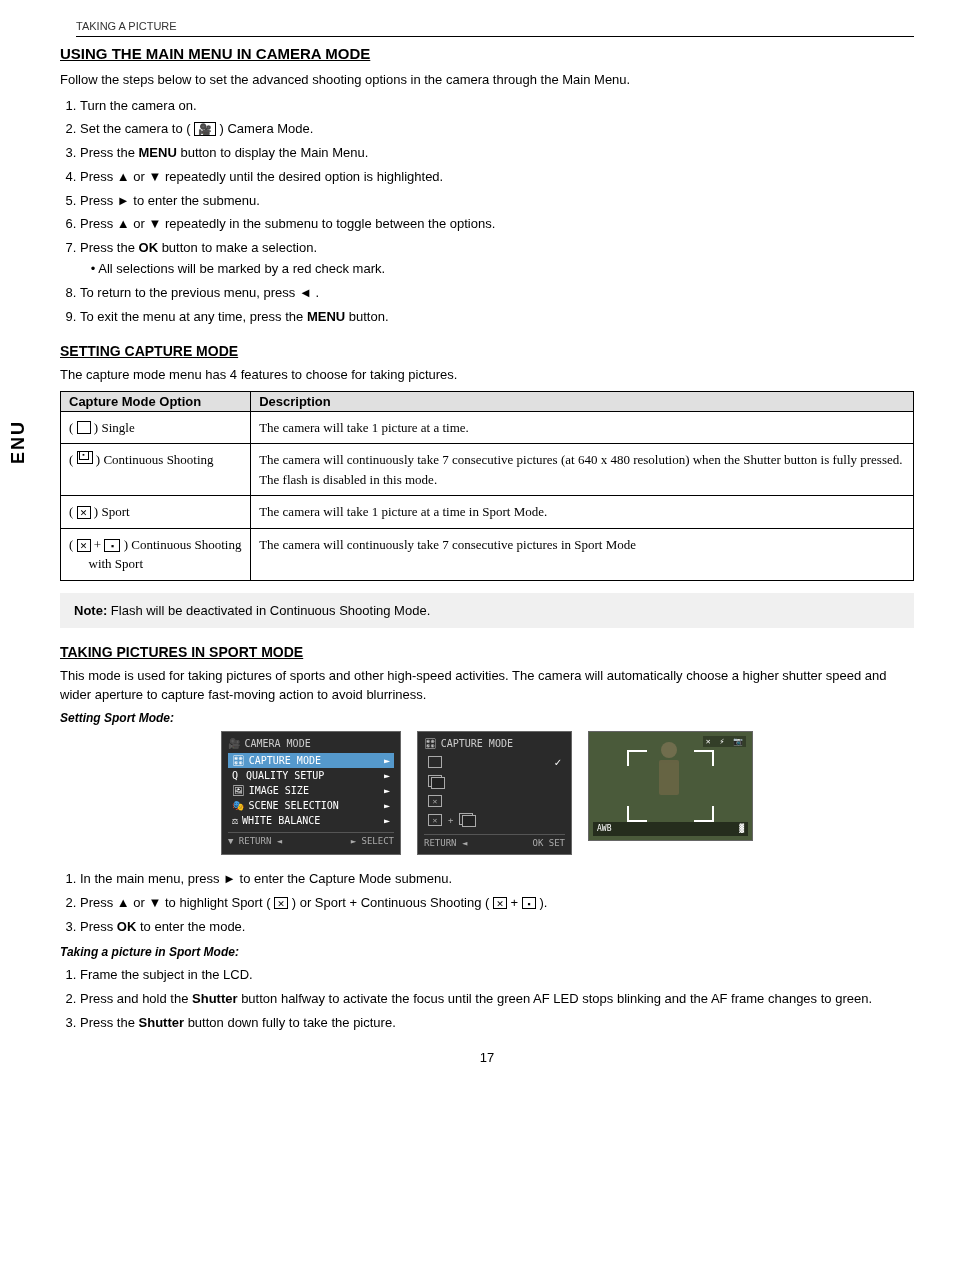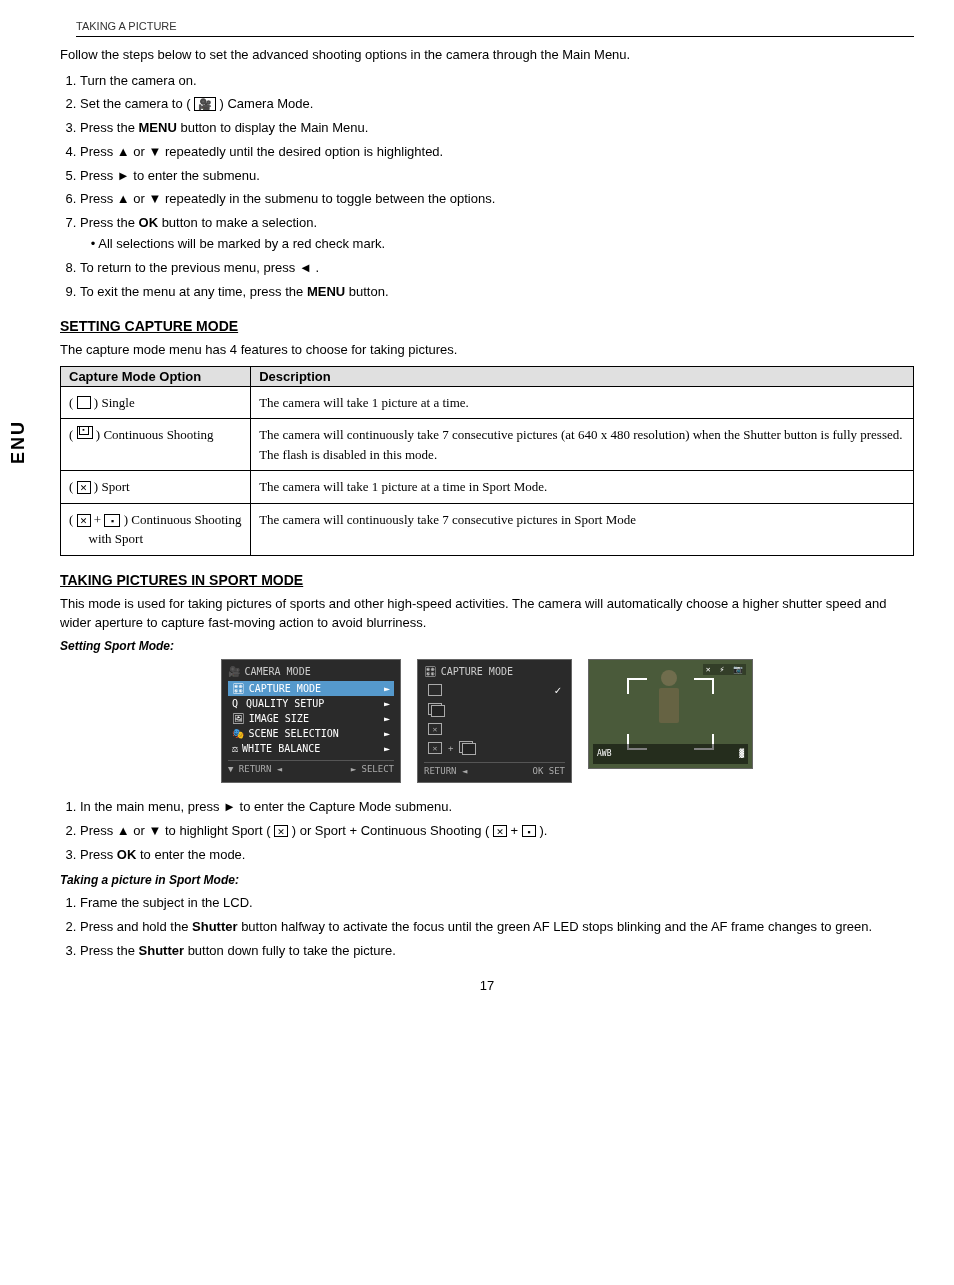--- a/index.html
+++ b/index.html
@@ -158,21 +158,21 @@
       position: absolute;
       top: 4px; right: 6px;
       font-size: 8px;
       color: #fff;
       background: rgba(0,0,0,0.3);
       padding: 1px 3px;
     }
     .bottom-bar {
       position: absolute;
       bottom: 4px; left: 4px; right: 4px;
-      height: 20px;
+      height: 14px;
       background: rgba(0,0,0,0.5);
       font-size: 8px;
       color: #fff;
       display: flex;
       align-items: center;
       padding: 0 4px;
     }
     .page-number {
       text-align: center;
       margin-top: 16px;
@@ -183,20 +183,21 @@
 </head>
 <body>
 
 <div class="breadcrumb">TAKING A PICTURE</div>
 
 <div class="content-area">
 
   <div class="side-label">ENU</div>
 
   <div class="section">
+    <h2>USING THE MAIN MENU IN CAMERA MODE</h2>
     <p>Follow the steps below to set the advanced shooting options in the camera through the Main Menu.</p>
     <ol>
       <li>Turn the camera on.</li>
       <li>Set the camera to ( <span style="border:1px solid #000; padding:0 3px; font-size:11px;">🎥</span> ) Camera Mode.</li>
       <li>Press the <strong>MENU</strong> button to display the Main Menu.</li>
       <li>Press ▲ or ▼ repeatedly until the desired option is highlighted.</li>
       <li>Press ► to enter the submenu.</li>
       <li>Press ▲ or ▼ repeatedly in the submenu to toggle between the options.</li>
       <li>Press the <strong>OK</strong> button to make a selection.<br>&nbsp;&nbsp;&nbsp;• All selections will be marked by a red check mark.</li>
       <li>To return to the previous menu, press ◄ .</li>
@@ -228,20 +229,23 @@
           <td>( <span style="border:1px solid #000; display:inline-block; width:14px; height:13px; text-align:center; line-height:13px; font-size:9px;">✕</span> ) Sport</td>
           <td>The camera will take 1 picture at a time in Sport Mode.</td>
         </tr>
         <tr>
           <td>( <span style="border:1px solid #000; display:inline-block; width:14px; height:13px; text-align:center; line-height:13px; font-size:9px;">✕</span> + <span style="border:1px solid #000; display:inline-block; width:16px; height:13px; text-align:center; line-height:13px; font-size:9px;">▪</span> ) Continuous Shooting<br>&nbsp;&nbsp;&nbsp;&nbsp;&nbsp;&nbsp;with Sport</td>
           <td>The camera will continuously take 7 consecutive pictures in Sport Mode</td>
         </tr>
       </tbody>
     </table>
 
+    <div class="note-box">
+      <strong>Note:</strong> Flash will be deactivated in Continuous Shooting Mode.
+    </div>
   </div>
 
   <div class="section">
     <h3>TAKING PICTURES IN SPORT MODE</h3>
     <p>This mode is used for taking pictures of sports and other high-speed activities. The camera will automatically choose a higher shutter speed and wider aperture to capture fast-moving action to avoid blurriness.</p>
 
     <h4>Setting Sport Mode:</h4>
 
     <div class="screenshots-row">
 

